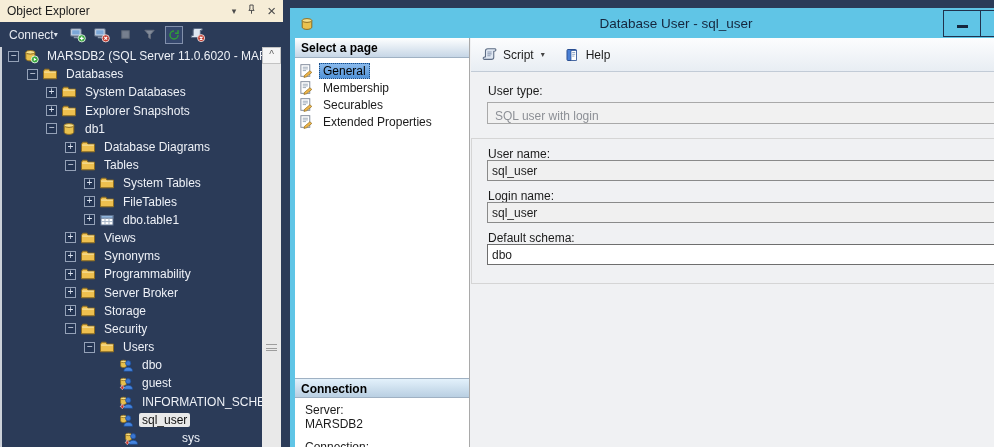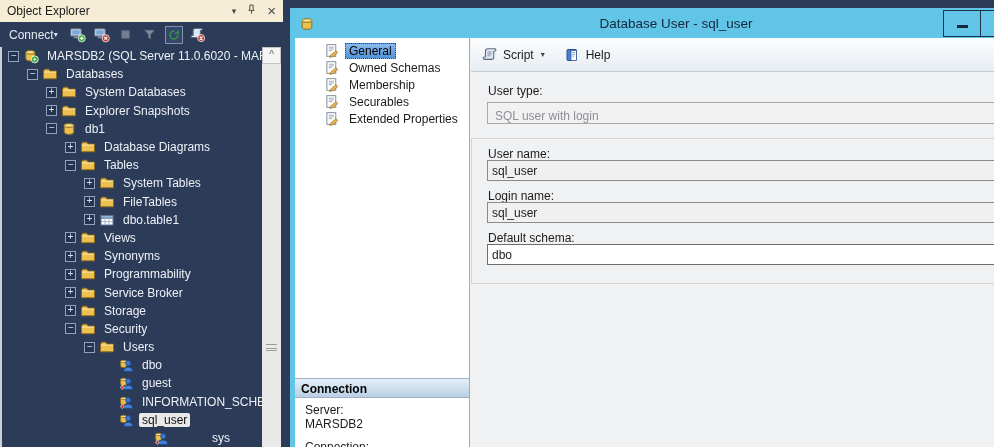--- a/index.html
+++ b/index.html
@@ -55,21 +55,21 @@
   .win-btn.close { background:var(--close_red,#c35a52); }
   .g-min { width:11px; height:3px; background:#15263d; margin-top:7px; }
   .g-max { width:10px; height:9px; border:2px solid #15263d; }
   .g-x { font-size:13px; font-weight:bold; color:#101b2c; }
 
   .dlg-body { position:absolute; top:30px; left:5px; right:6px; bottom:0; background:#f0f1f3; }
 
   .page-pane { position:absolute; left:0; top:0; bottom:0; width:175px; background:#fff; border-right:1px solid #a9a9a9; }
   .pane-header { height:20px; background:linear-gradient(#feffff,#c6d6e6); border-bottom:1px solid #9fb1c3;
     font-size:12px; font-weight:bold; color:#000; padding:3px 0 0 6px; }
-  .page-list { padding:5px 0 0 4px;margin-left:26px; }
+  .page-list { padding:5px 0 0 4px; }
   .page-item { height:16.8px; display:flex; align-items:center; gap:4px; font-size:12px; color:#1b1b1b; }
   .p-icon { width:16px; height:16px; flex:0 0 16px; }
   .p-label { padding:0 3px; border:1px solid transparent; }
   .page-item.selected .p-label { background:linear-gradient(var(--selection_blue_light,#8abaec),var(--selection_blue,#5193d8));
     border:1px dotted #1c4d85; color:#000; }
   .conn-header { position:absolute; top:340px; left:0; right:0; height:20px;
     background:linear-gradient(#e3f1fb,#b9cfe2); border-top:1px solid #9fb1c3; border-bottom:1px solid #9fb1c3;
     font-size:12px; font-weight:bold; color:#000; padding:3px 8px 0 6px; }
   .conn-body { position:absolute; top:365px; left:10px; right:0; font-size:12px; color:#1b1b1b; line-height:14px; }
   .conn-gap { margin-top:9px; }
@@ -302,21 +302,21 @@
           <span class="t-label">Programmability</span>
         </div>
         <div class="tree-row" style="padding-left: 63px;">
           <span class="expander">+</span>
           <span class="t-icon">
             <svg viewBox="0 0 16 16" width="16" height="16">
               <path d="M1.5 5.3 L2.7 3.2 H6.9 L7.9 5.1 H14.5 V12.8 H1.5 Z" fill="#eec04f" stroke="#8e6d20"></path>
               <path d="M2.2 6.1 H13.8" stroke="#f9e7ad" fill="none"></path>
             </svg>
           </span>
-          <span class="t-label">Service Broker</span>
+          <span class="t-label">Server Broker</span>
         </div>
         <div class="tree-row" style="padding-left: 63px;">
           <span class="expander">+</span>
           <span class="t-icon">
             <svg viewBox="0 0 16 16" width="16" height="16">
               <path d="M1.5 5.3 L2.7 3.2 H6.9 L7.9 5.1 H14.5 V12.8 H1.5 Z" fill="#eec04f" stroke="#8e6d20"></path>
               <path d="M2.2 6.1 H13.8" stroke="#f9e7ad" fill="none"></path>
             </svg>
           </span>
           <span class="t-label">Storage</span>
@@ -384,21 +384,21 @@
           <span class="t-icon">
             <svg viewBox="0 0 16 16" width="16" height="16">
               <path d="M2.6 4.4 V9 C2.6 9.9 3.9 10.5 5.5 10.5 C7.1 10.5 8.4 9.9 8.4 9 V4.4 Z" fill="#e9c14e" stroke="#8e6d20" stroke-width="0.8"></path>
               <ellipse cx="5.5" cy="4.4" rx="2.9" ry="1.2" fill="#f7e08a" stroke="#8e6d20" stroke-width="0.8"></ellipse>
               <circle cx="10.2" cy="6.2" r="2.6" fill="#3a76d2" stroke="#1c4a8f" stroke-width="0.7"></circle>
               <path d="M5.8 14.3 C5.8 11.7 7.7 10.3 10.2 10.3 C12.7 10.3 14.6 11.7 14.6 14.3 Z" fill="#4585e0" stroke="#1c4a8f" stroke-width="0.7"></path>
             </svg>
           </span>
           <span class="t-label selected">sql_user</span>
         </div>
-        <div class="tree-row" style="padding-left: 101px; gap: 35px;">
+        <div class="tree-row" style="padding-left: 71px; gap: 35px;">
           <span class="exp-spacer"></span>
           <span class="t-icon">
             <svg viewBox="0 0 16 16" width="16" height="16">
               <path d="M2.6 4.4 V9 C2.6 9.9 3.9 10.5 5.5 10.5 C7.1 10.5 8.4 9.9 8.4 9 V4.4 Z" fill="#e9c14e" stroke="#8e6d20" stroke-width="0.8"></path>
               <ellipse cx="5.5" cy="4.4" rx="2.9" ry="1.2" fill="#f7e08a" stroke="#8e6d20" stroke-width="0.8"></ellipse>
               <circle cx="10.2" cy="6.2" r="2.6" fill="#3a76d2" stroke="#1c4a8f" stroke-width="0.7"></circle>
               <path d="M5.8 14.3 C5.8 11.7 7.7 10.3 10.2 10.3 C12.7 10.3 14.6 11.7 14.6 14.3 Z" fill="#4585e0" stroke="#1c4a8f" stroke-width="0.7"></path>
               <path d="M3.4 10.2 h1.7 v2 h1.3 L4.3 14.7 2.1 12.2 h1.3 Z" fill="#cc2a1e" stroke="#fff" stroke-width="0.5"></path>
             </svg>
           </span>
@@ -427,36 +427,29 @@
           </span>
         <span class="win-btn close">
             <span class="g-x">X</span>
           </span>
       </span>
     </div>
 
     <div class="dlg-body">
 
       <div class="page-pane">
+        <div class="pane-header">Select a page</div>
         <div class="page-list">
             <div class="page-item selected">
               <span class="p-icon"><svg viewBox="0 0 16 16" width="15" height="15">
                   <rect x="2" y="1.8" width="9.5" height="12.4" fill="#fff" stroke="#7c8798"></rect>
                   <path d="M4 4.5 h5.5 M4 6.3 h5.5 M4 8.1 h3.5" stroke="#9aa7b8" fill="none"></path>
                   <path d="M6 13 l5.6 -4.7 2.1 1.7 -5.7 4.7 -2.7 .8 Z" fill="#efb54a" stroke="#8e6d20" stroke-width="0.7"></path>
                 </svg></span>
               <span class="p-label">General</span>
-            </div>
-            <div class="page-item">
-              <span class="p-icon"><svg viewBox="0 0 16 16" width="15" height="15">
-                  <rect x="2" y="1.8" width="9.5" height="12.4" fill="#fff" stroke="#7c8798"></rect>
-                  <path d="M4 4.5 h5.5 M4 6.3 h5.5 M4 8.1 h3.5" stroke="#9aa7b8" fill="none"></path>
-                  <path d="M6 13 l5.6 -4.7 2.1 1.7 -5.7 4.7 -2.7 .8 Z" fill="#efb54a" stroke="#8e6d20" stroke-width="0.7"></path>
-                </svg></span>
-              <span class="p-label">Owned Schemas</span>
             </div>
             <div class="page-item">
               <span class="p-icon"><svg viewBox="0 0 16 16" width="15" height="15">
                   <rect x="2" y="1.8" width="9.5" height="12.4" fill="#fff" stroke="#7c8798"></rect>
                   <path d="M4 4.5 h5.5 M4 6.3 h5.5 M4 8.1 h3.5" stroke="#9aa7b8" fill="none"></path>
                   <path d="M6 13 l5.6 -4.7 2.1 1.7 -5.7 4.7 -2.7 .8 Z" fill="#efb54a" stroke="#8e6d20" stroke-width="0.7"></path>
                 </svg></span>
               <span class="p-label">Membership</span>
             </div>
             <div class="page-item">

